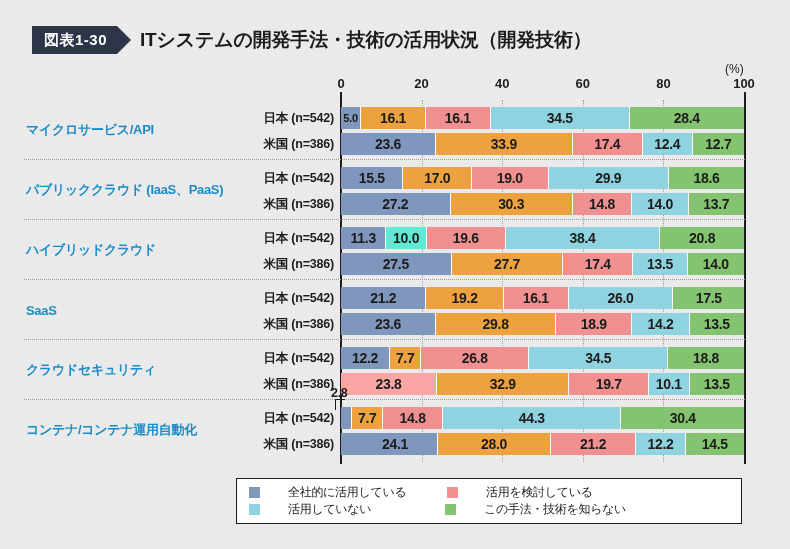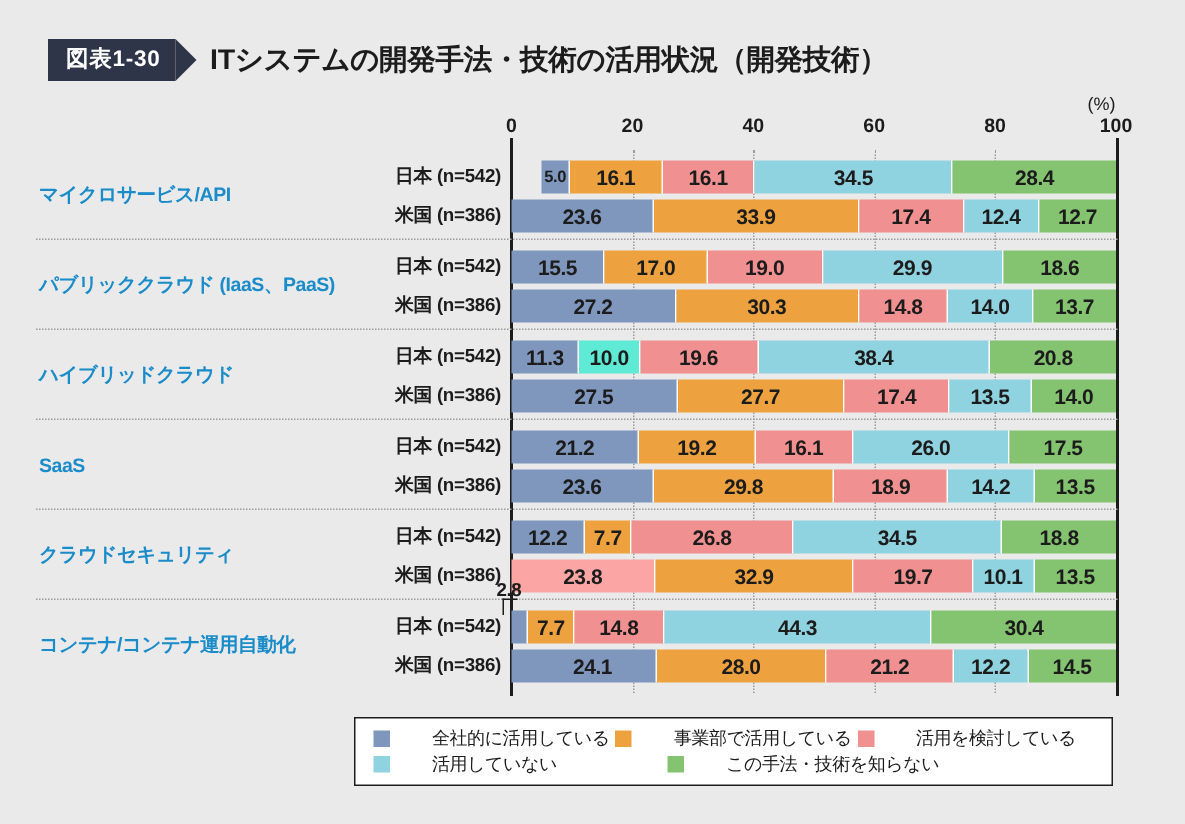--- a/index.html
+++ b/index.html
@@ -261,21 +261,21 @@
       <div class="gridline" style="left: 663.4px;"></div>
     </div>
   <div id="axis-left-line"></div>
   <div id="axis-right-line"></div>
   <div id="rows">
       <div class="cat-group">
         <div class="cat-label">マイクロサービス/API</div>
         <div class="series-row r0">
           <div class="series-name">日本 (n=542)</div>
           <div class="bar" style="width: 403px;">
-            <div class="seg tiny" style="width: 20.15px; background: rgb(127, 150, 189); margin-left: 20px;">5.0</div>
+            <div class="seg tiny" style="width: 20.15px; background: rgb(127, 150, 189);">5.0</div>
             <div class="seg" style="width: 64.883px; background: rgb(237, 162, 63);">16.1</div>
             <div class="seg" style="width: 64.883px; background: rgb(240, 144, 144);">16.1</div>
             <div class="seg" style="width: 139.035px; background: rgb(143, 210, 224);">34.5</div>
             <div class="seg" style="width: 114.452px; background: rgb(132, 195, 111);">28.4</div>
           </div>
         </div>
         <div class="series-row r1">
           <div class="series-name">米国 (n=386)</div>
           <div class="bar" style="width: 403px;">
             <div class="seg" style="width: 95.108px; background: rgb(127, 150, 189);">23.6</div>
@@ -411,24 +411,20 @@
     </div>
 </div>
 
 <div id="legend">
   <div class="legend-row" id="legend-row-1">
       <div class="legend-item w1">
         <span class="swatch" style="background: rgb(127, 150, 189);"></span>
         <span>全社的に活用している</span>
       </div>
       <div class="legend-item w1">
-        <span class="swatch" style="background: rgb(237, 162, 63);"></span>
-        <span>事業部で活用している</span>
-      </div>
-      <div class="legend-item w1">
         <span class="swatch" style="background: rgb(240, 144, 144);"></span>
         <span>活用を検討している</span>
       </div>
     </div>
   <div class="legend-row" id="legend-row-2">
       <div class="legend-item w2">
         <span class="swatch" style="background: rgb(143, 210, 224);"></span>
         <span>活用していない</span>
       </div>
       <div class="legend-item w2">

